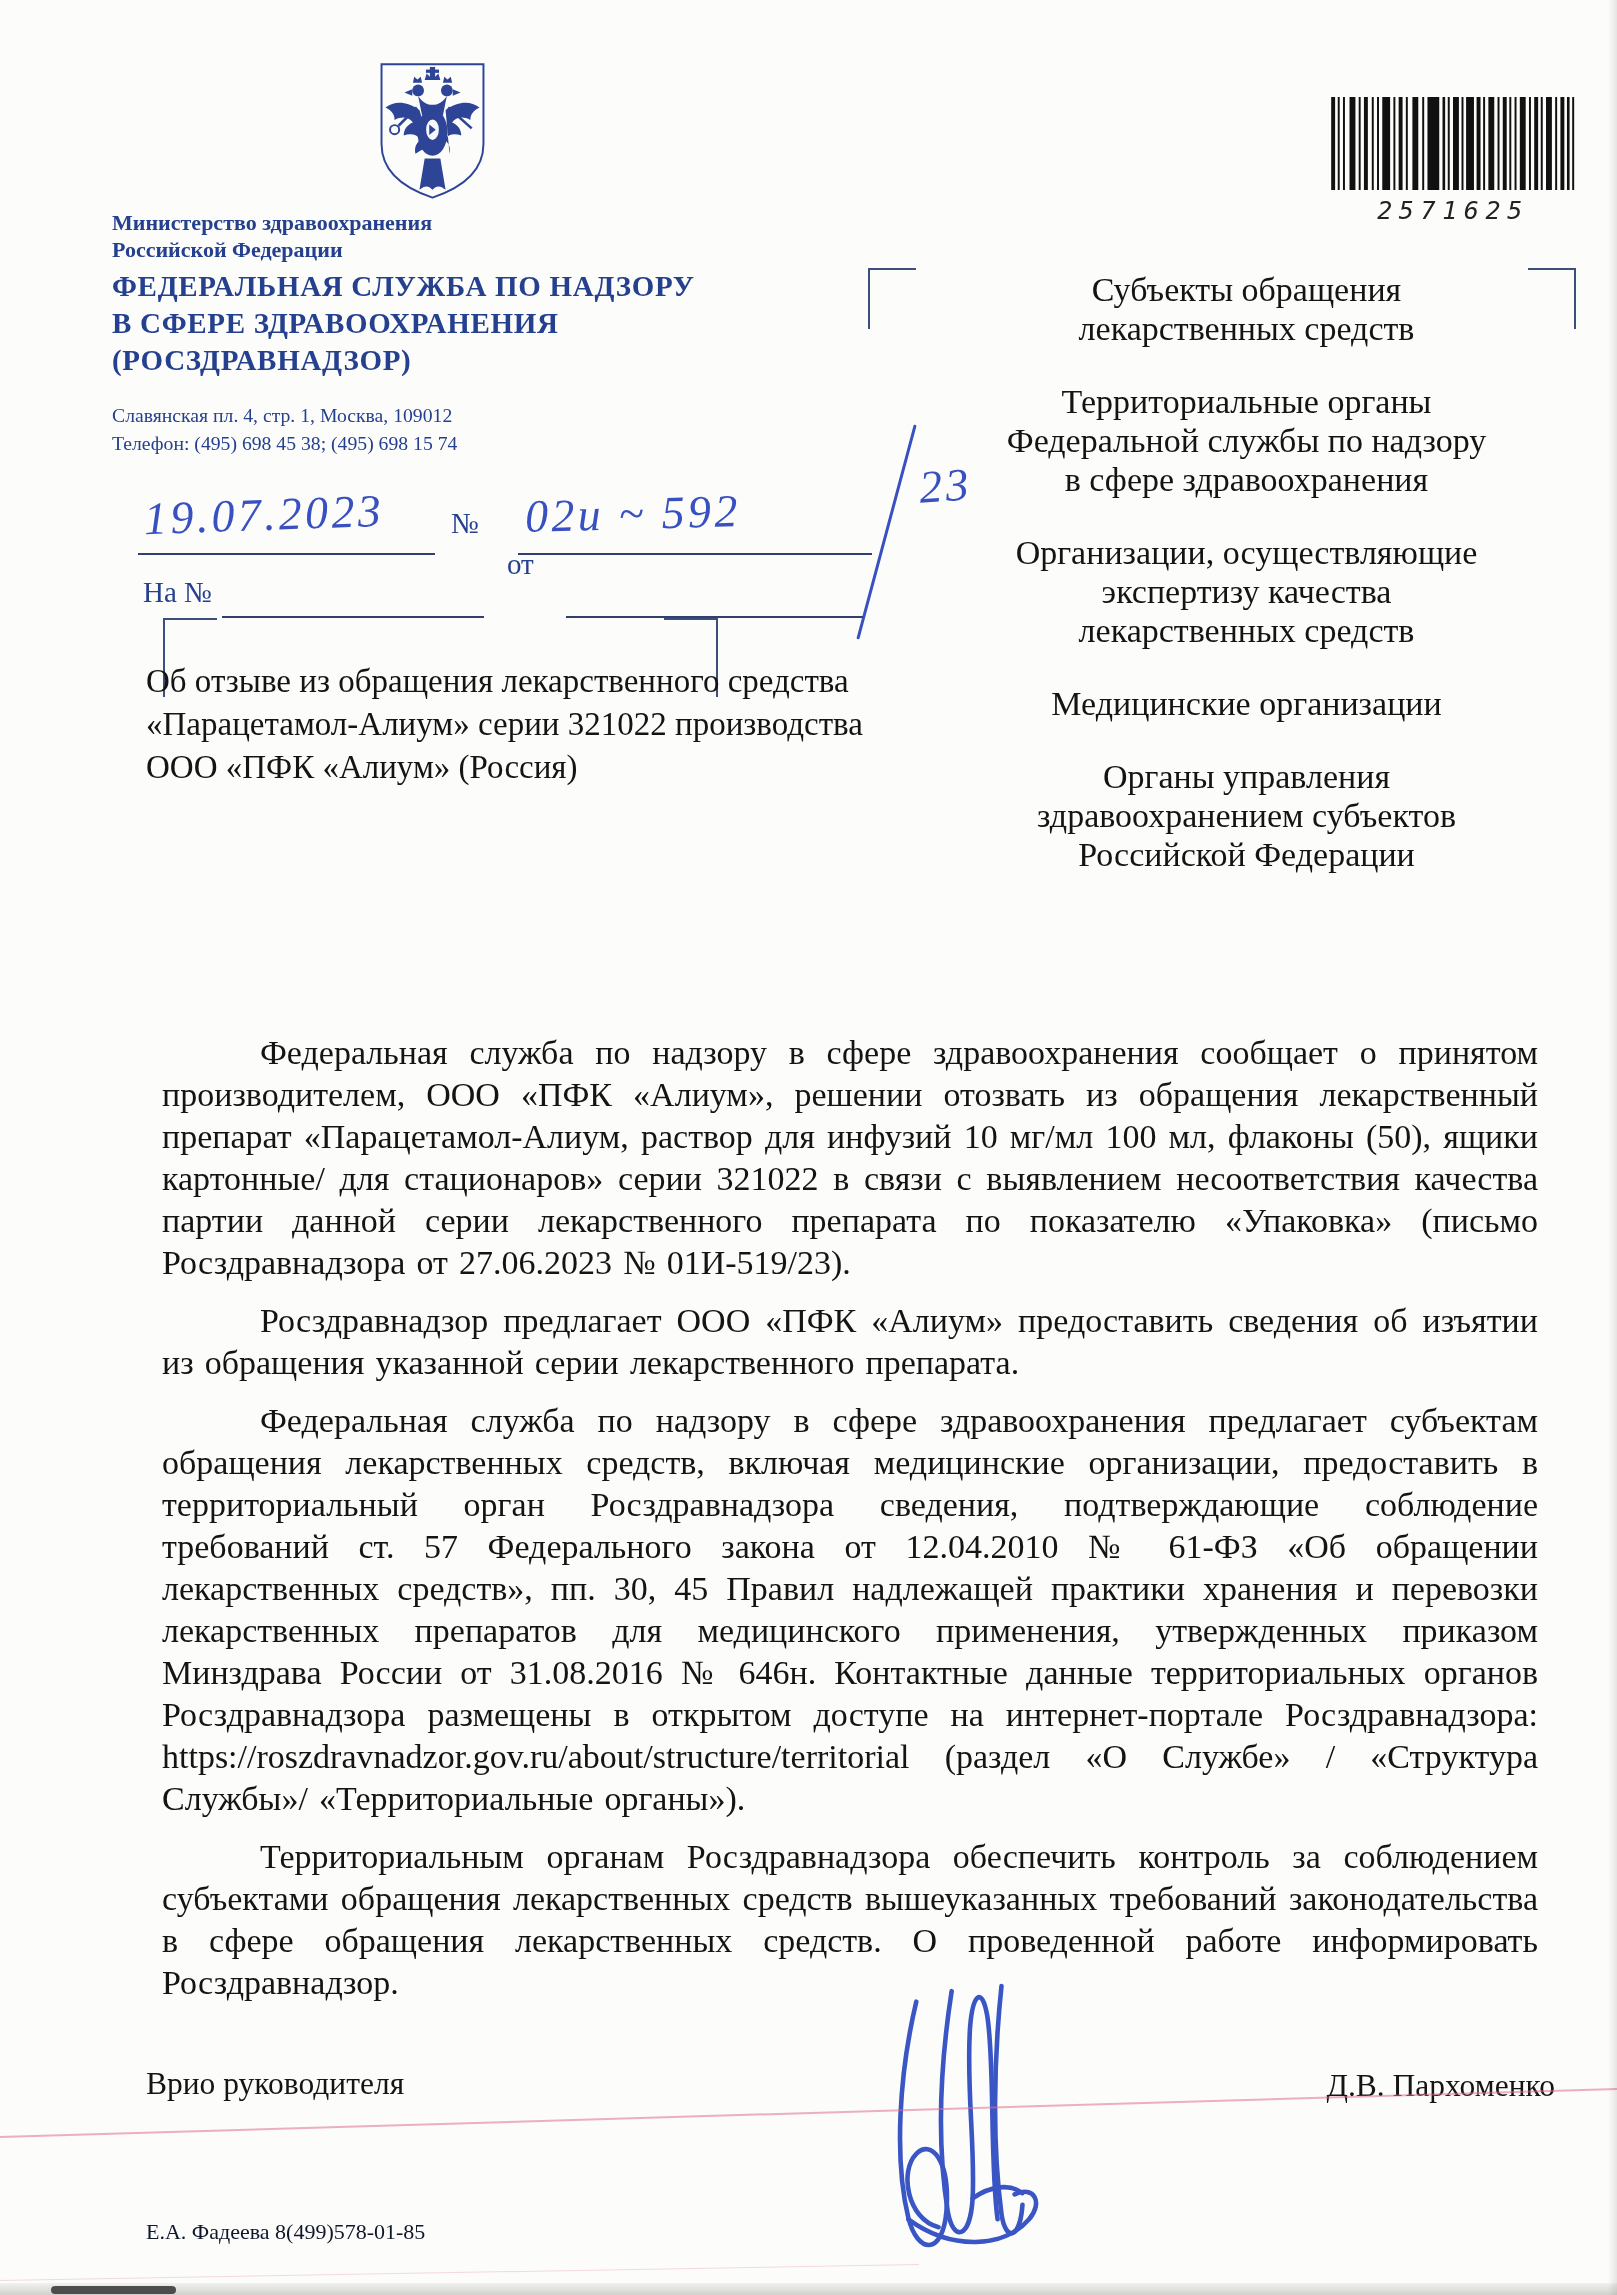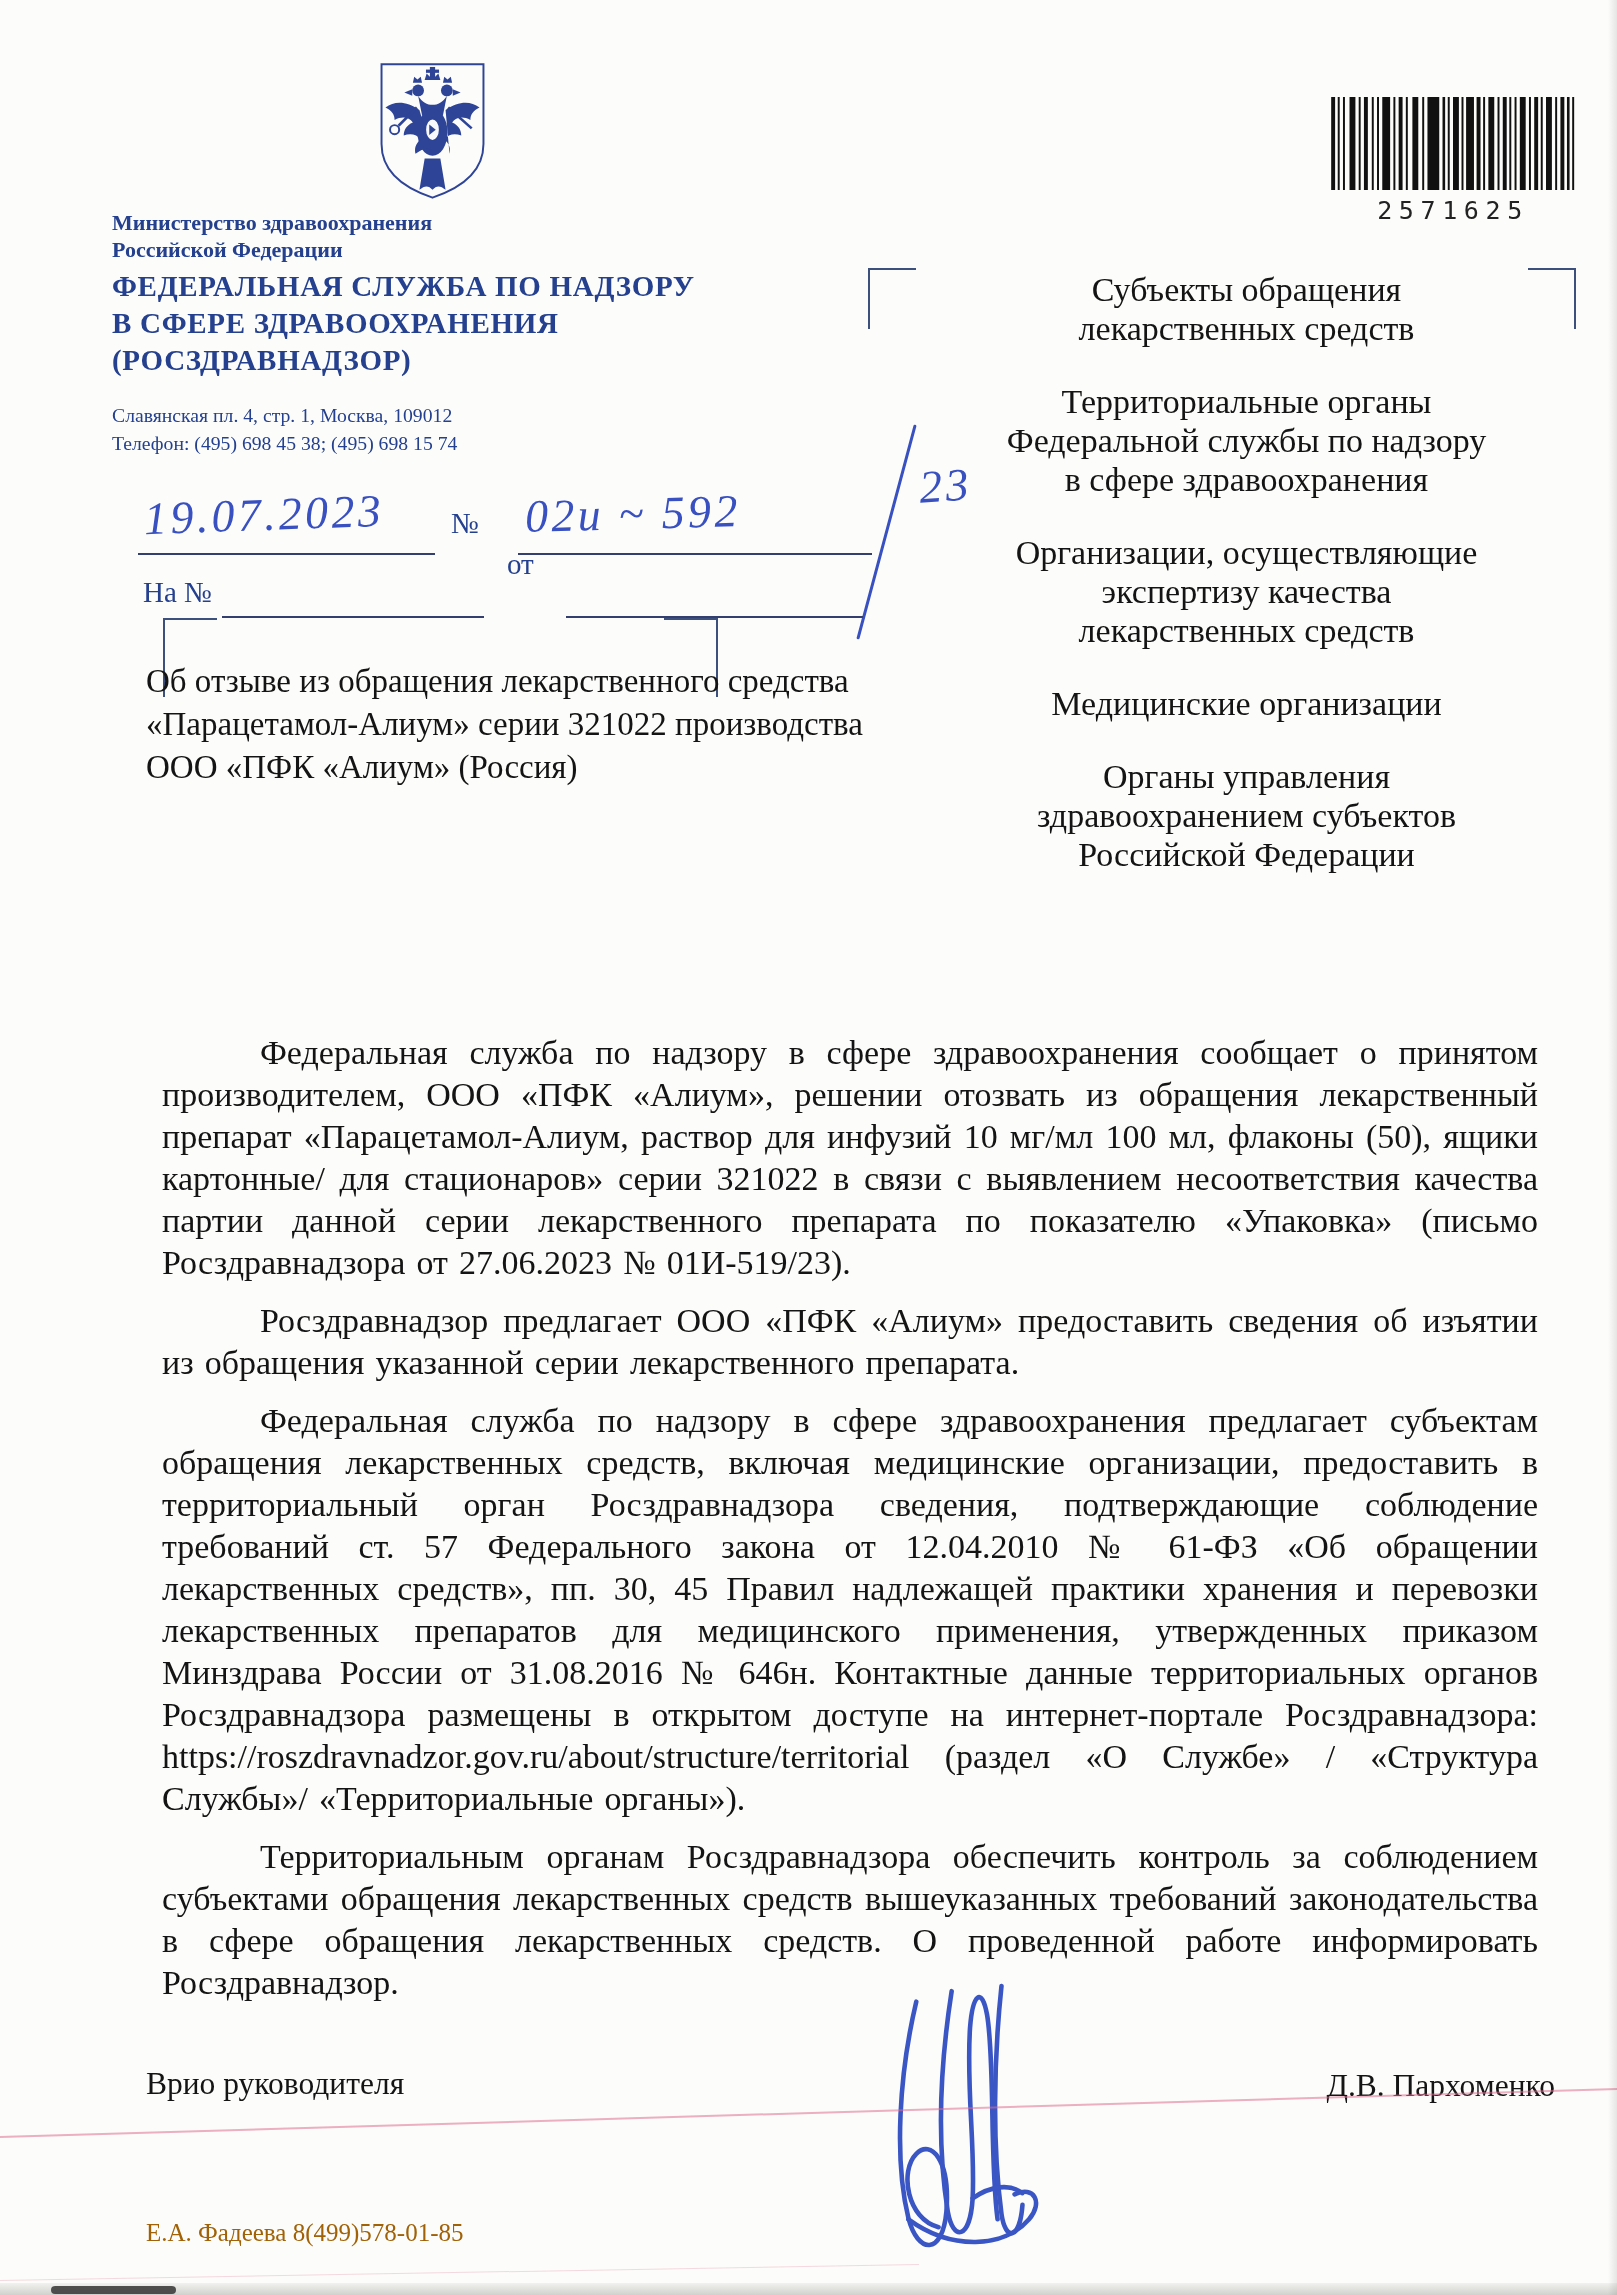--- a/index.html
+++ b/index.html
@@ -29,34 +29,34 @@
   .reply-label{position:absolute;font-size:29px;color:#24408e;}
   
   .crn{position:absolute;width:52px;height:73px;border-top:2px solid #3d4f7d;}
   .crn.l{border-left:2px solid #3d4f7d;}
   .crn.r{border-right:2px solid #3d4f7d;}
   
   .subject{position:absolute;left:146px;top:660px;width:735px;font-size:33px;line-height:43px;}
   
   .barcode{position:absolute;left:1331px;top:97px;width:244px;height:93px;}
   .barcode-num{position:absolute;left:1331px;top:196px;width:244px;text-align:center;
-    font-family:"DejaVu Sans Mono",monospace;font-size:25px;letter-spacing:6.6px;color:#222;}
+    font-family:"DejaVu Sans Mono",monospace;font-size:25px;letter-spacing:6.6px;color:#222;font-style:italic;}
   
   .recipients{position:absolute;left:984px;top:270px;width:525px;text-align:center;
     font-size:34px;line-height:39px;}
   .rcp-group{margin-bottom:34px;}
   
   .body-text{position:absolute;left:146px;top:1016px;width:1408px;
     font-size:34px;line-height:42px;text-align:justify;word-spacing:2.6px;}
   .body-text p{margin:16px;text-indent:98px;}
   
   .post{position:absolute;left:146px;top:2066px;font-size:31.5px;}
   .signer{position:absolute;left:1240px;top:2068px;width:315px;text-align:right;font-size:31.5px;}
   .sig-svg{position:absolute;left:853px;top:1923px;width:276px;height:354px;}
-  .footer-contact{position:absolute;left:146px;top:2219px;font-size:25px;color:#a16207;}
+  .footer-contact{position:absolute;left:146px;top:2219px;font-size:22px;color:#0f172a;}
   
   .pink-line{position:absolute;left:-7.9px;top:2112px;width:1635px;height:2px;
     background:rgba(222,110,145,.55);transform:rotate(-1.7deg);}
   .pink-line2{position:absolute;left:0px;top:2272px;width:919px;height:1.3px;
     background:rgba(222,110,145,.25);transform:rotate(-1deg);}
   .edge-right{position:absolute;right:0;top:0;width:10.5px;height:100%;
     background:linear-gradient(to left,rgba(70,70,70,.14),rgba(0,0,0,0));}
   .bottom-band{position:absolute;left:0;bottom:0;width:100%;height:11.8px;
     background:linear-gradient(to bottom,rgba(120,120,115,.08),rgba(95,95,90,.28));}
   .smudge{position:absolute;left:51px;bottom:0.7px;width:125px;height:8.5px;

